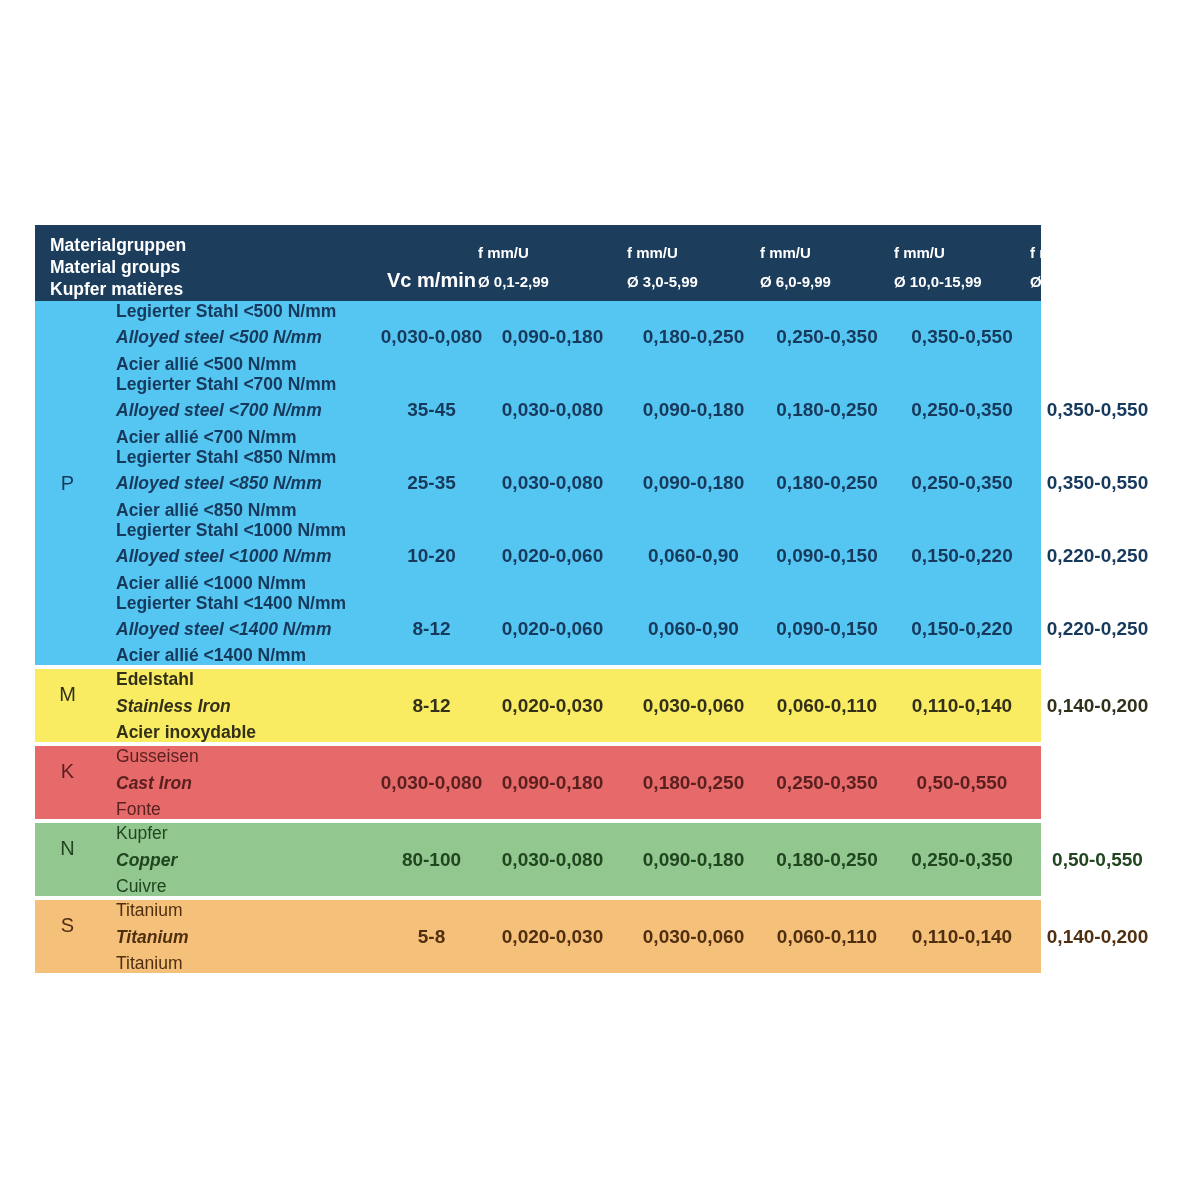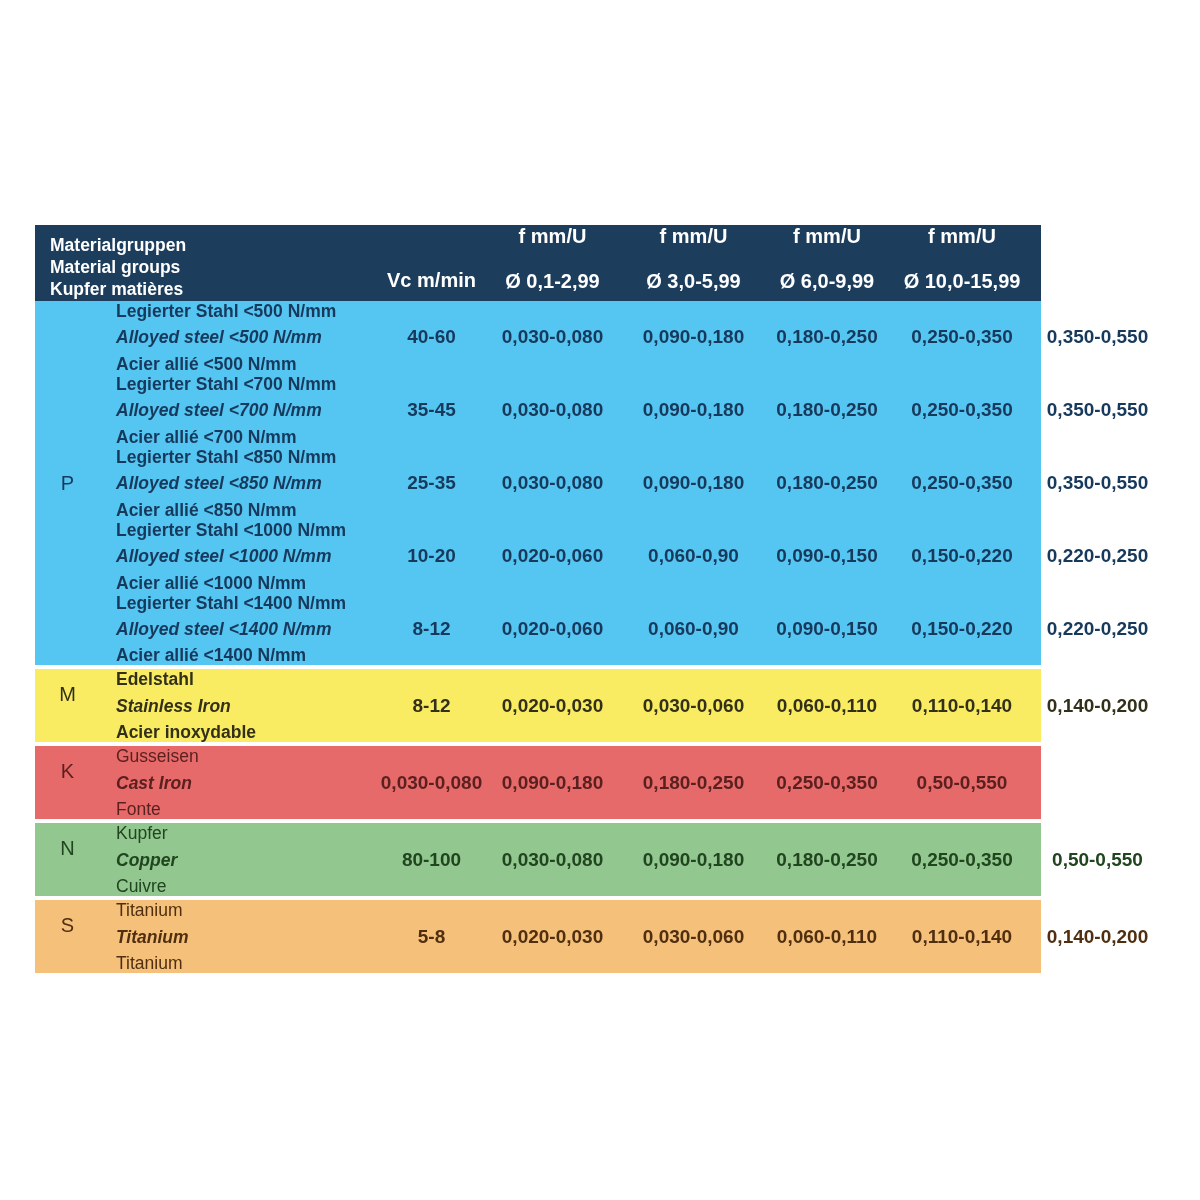--- a/index.html
+++ b/index.html
@@ -41,28 +41,27 @@
     display: flex;
     align-items: flex-end;
     justify-content: center;
     padding-bottom: 9px;
     font-size: 20px;
     font-weight: bold;
   }
   .h-f {
     display: flex;
     flex-direction: column;
-    align-items: center;
     justify-content: flex-end;
     padding-bottom: 9px;
-    font-size: 20px;
+    font-size: 15px;
     font-weight: bold;
     line-height: 21px;
   }
-  .h-f .fl2 { margin-top: 24px; }
+  .h-f .fl2 { margin-top: 8px; }
   
   .section { grid-auto-rows: 72.9px; }
   .section.single { grid-auto-rows: 73px; margin-top: 4px; }
   .letter {
     grid-column: 1;
     justify-self: center;
     font-size: 20px;
     line-height: 24px;
   }
   .sec-p .letter { grid-row: 1 / span 5; align-self: center; }
@@ -129,21 +128,20 @@
   </div>
 
   <div class="grid section sec-p">
     <div class="letter">P</div>
 
     <div class="names">
       <div class="n1">Legierter Stahl &lt;500 N/mm</div>
       <div class="n2">Alloyed steel &lt;500 N/mm</div>
       <div class="n3">Acier allié &lt;500 N/mm</div>
     </div>
-    <div class="val">40-60</div>
     <div class="val">0,030-0,080</div>
     <div class="val">0,090-0,180</div>
     <div class="val">0,180-0,250</div>
     <div class="val">0,250-0,350</div>
     <div class="val">0,350-0,550</div>
 
     <div class="names">
       <div class="n1">Legierter Stahl &lt;700 N/mm</div>
       <div class="n2">Alloyed steel &lt;700 N/mm</div>
       <div class="n3">Acier allié &lt;700 N/mm</div>

